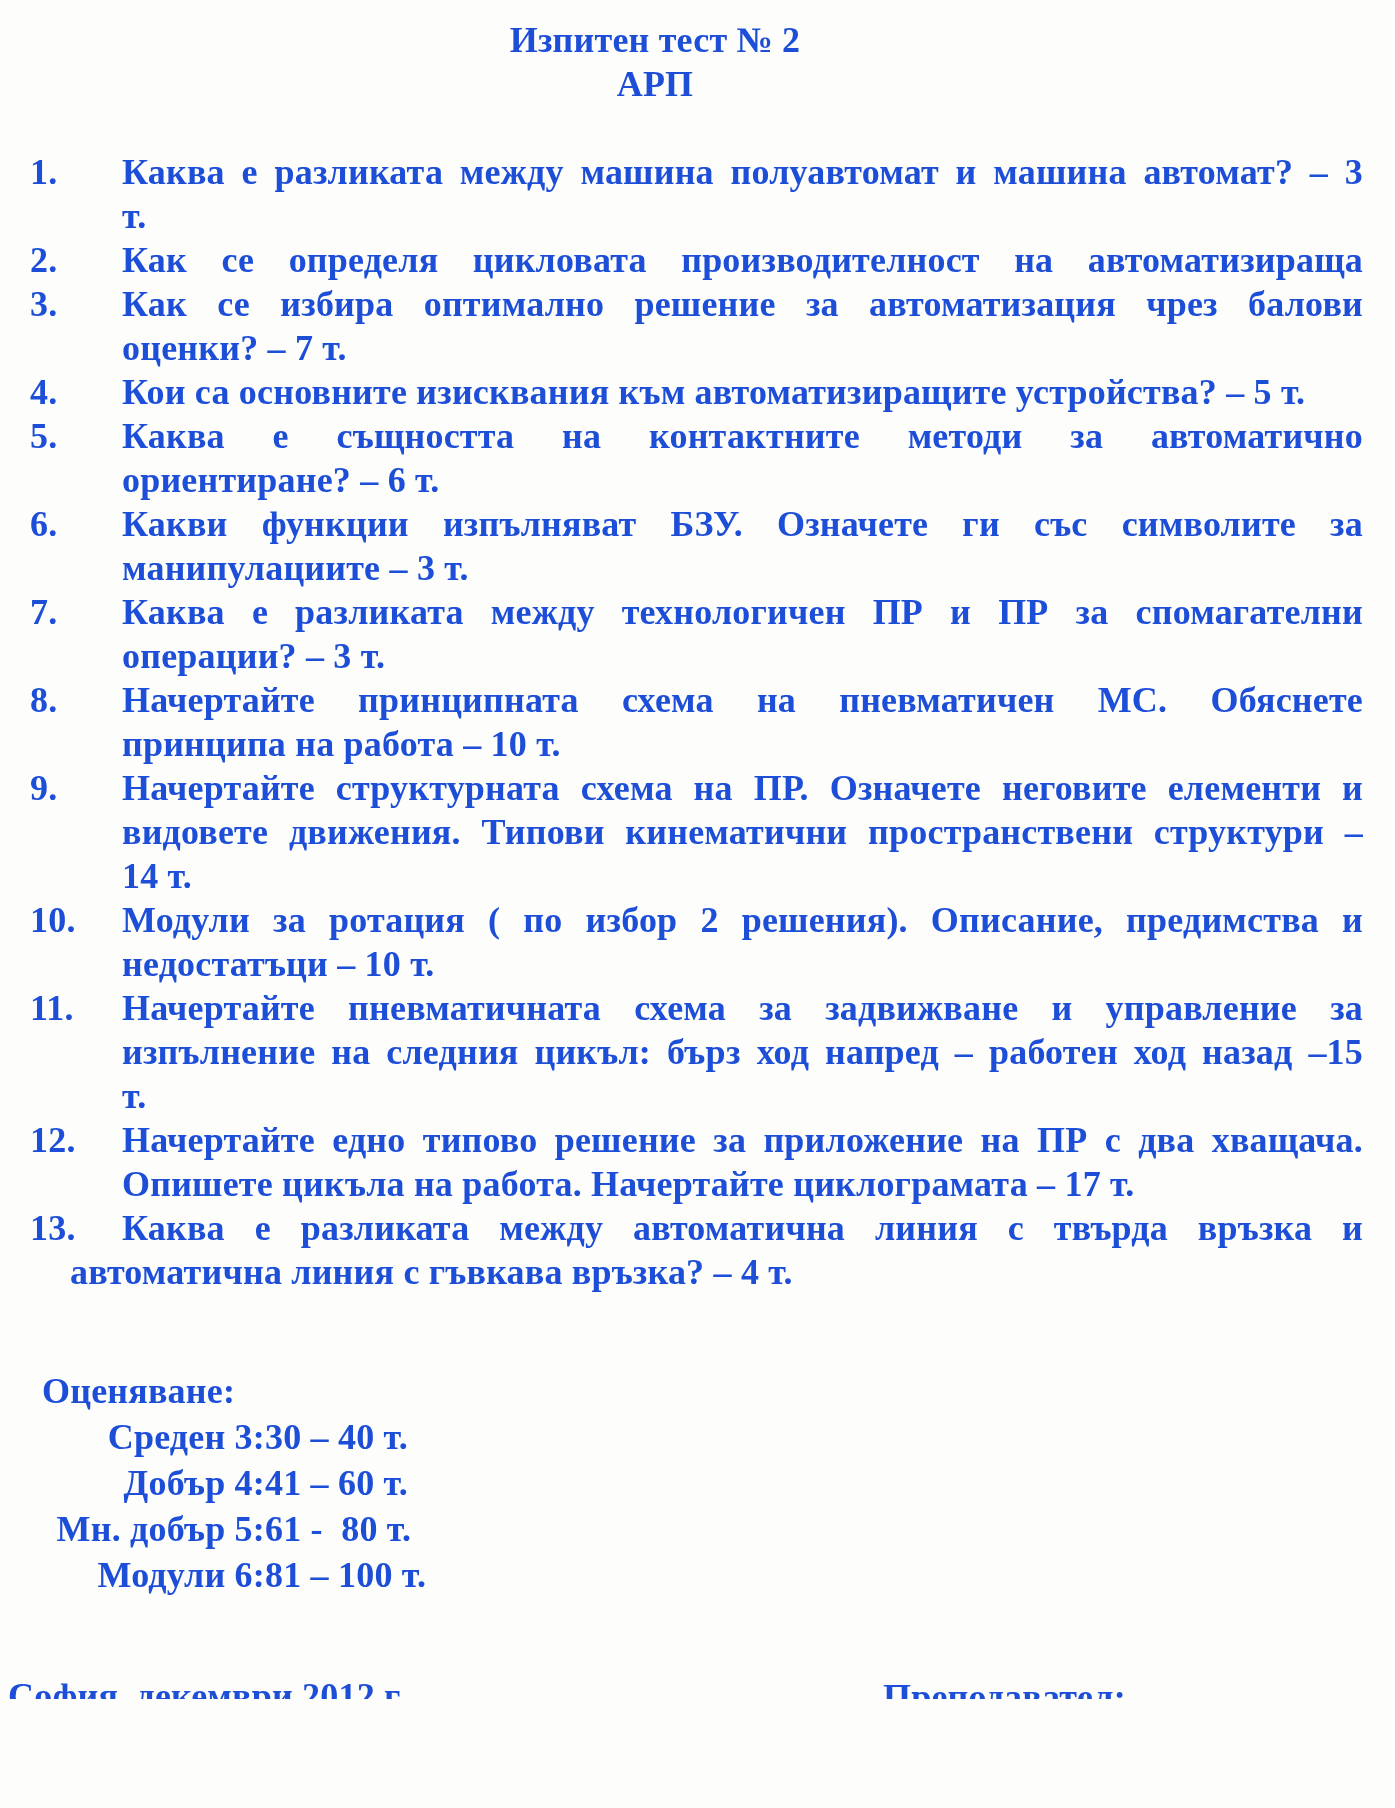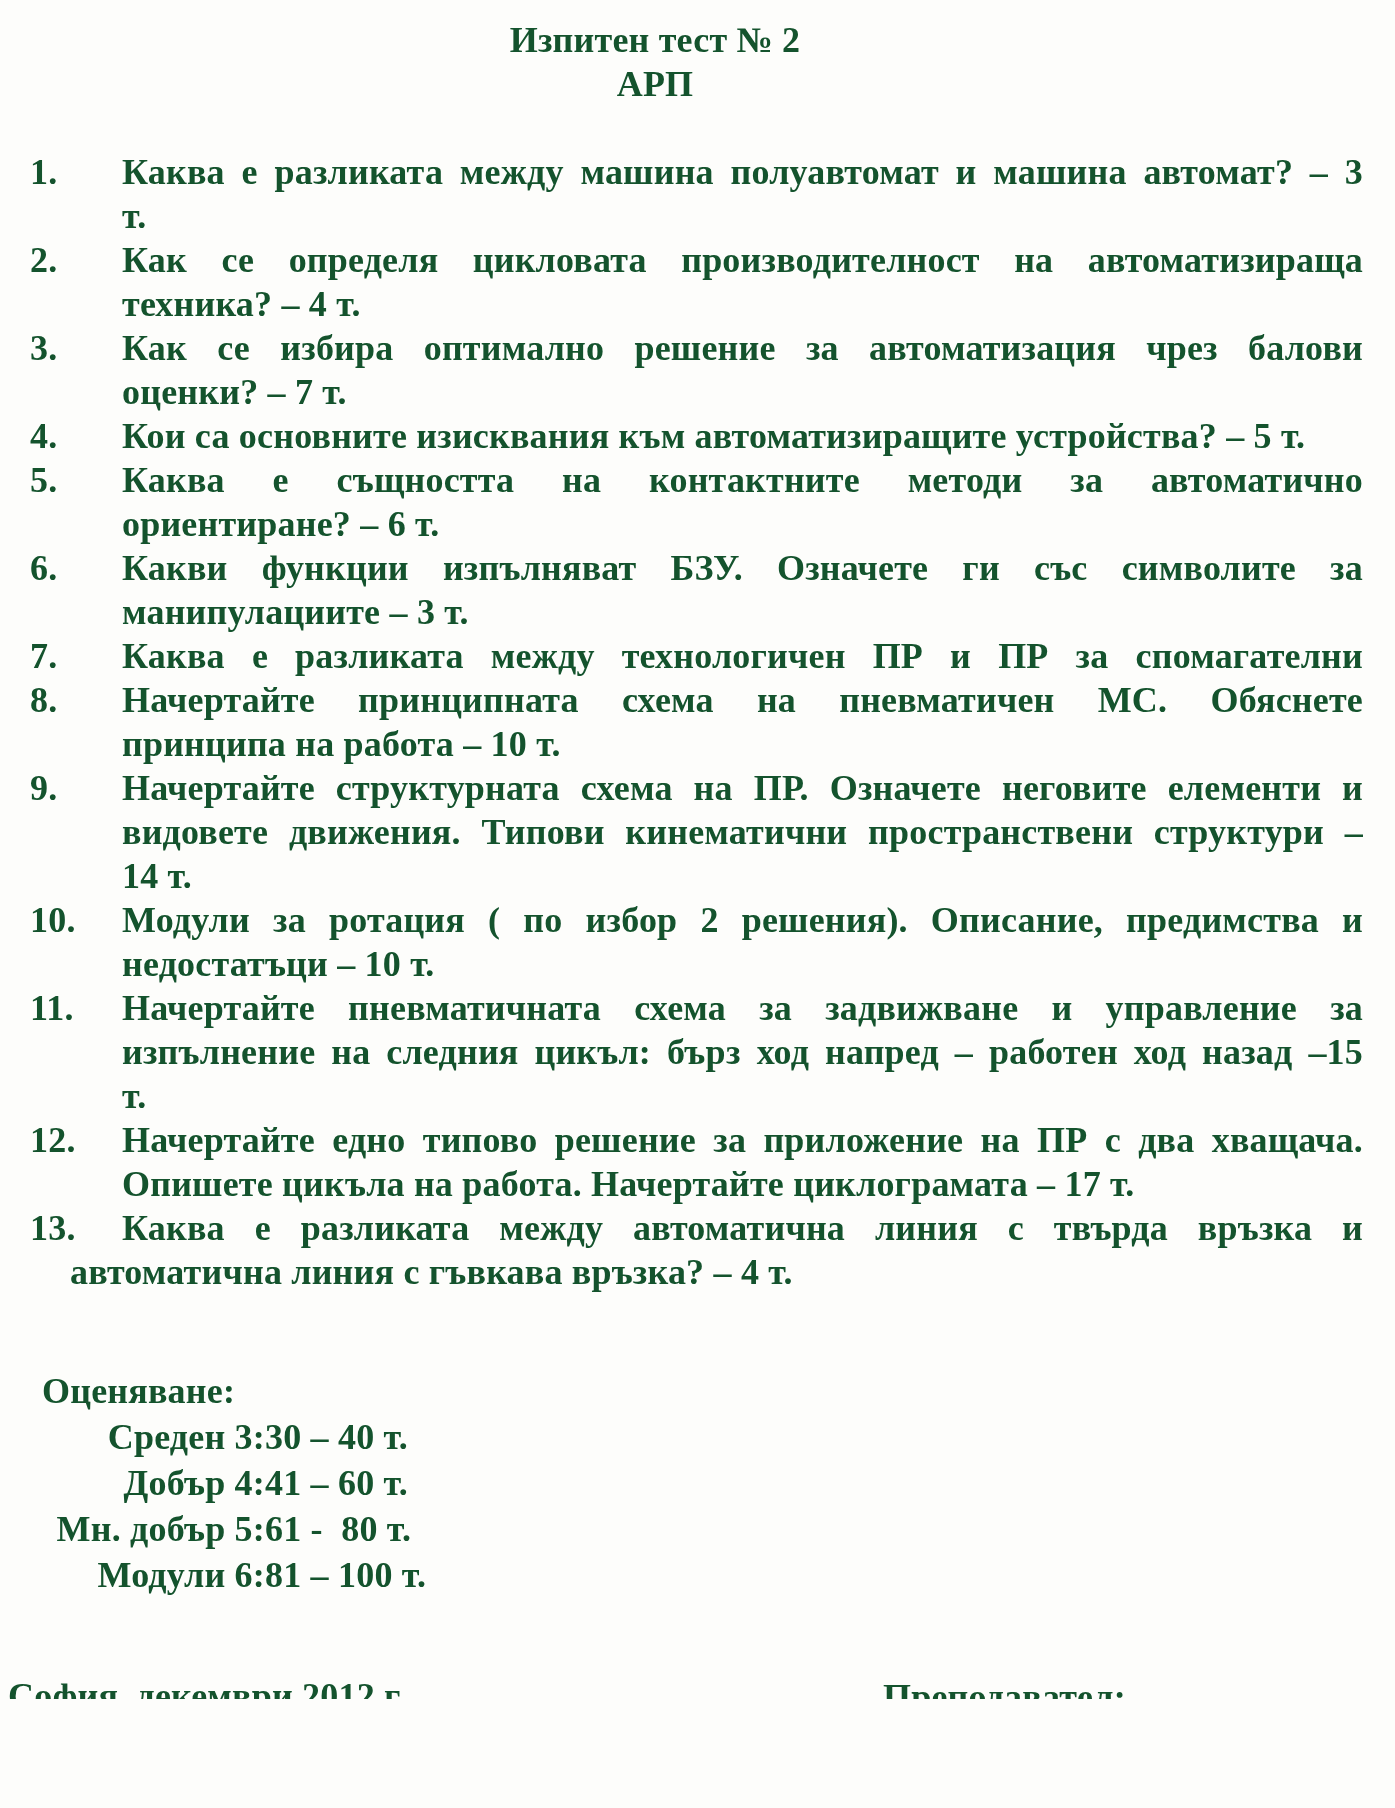--- a/index.html
+++ b/index.html
@@ -7,21 +7,21 @@
     padding: 0;
     background: #fdfdfb;
   }
   .page {
     position: relative;
     width: 1395px;
     height: 1699px;
     background: #fdfdfb;
     font-family: "Liberation Serif", "DejaVu Serif", serif;
     font-weight: bold;
-    color: #14532d;
+    color: #1d4ed8;
     letter-spacing: 0.2px;
     overflow: hidden;
   }
   
   .head {
     position: absolute;
     top: 18px;
     left: 0;
     width: 1310px;
     text-align: center;
@@ -118,21 +118,20 @@
         <span class="qnum">1.</span>
         <div>
           <div class="line fill">Каква е разликата между машина полуавтомат и машина автомат? – 3</div>
           <div class="line">т.</div>
         </div>
       </li>
       <li class="q">
         <span class="qnum">2.</span>
         <div>
           <div class="line fill">Как се определя цикловата производителност на автоматизираща</div>
-          <div class="line">техника? – 4 т.</div>
         </div>
       </li>
       <li class="q">
         <span class="qnum">3.</span>
         <div>
           <div class="line fill">Как се избира оптимално решение за автоматизация чрез балови</div>
           <div class="line">оценки? – 7 т.</div>
         </div>
       </li>
       <li class="q">
@@ -152,20 +151,21 @@
         <span class="qnum">6.</span>
         <div>
           <div class="line fill">Какви функции изпълняват БЗУ. Означете ги със символите за</div>
           <div class="line">манипулациите – 3 т.</div>
         </div>
       </li>
       <li class="q">
         <span class="qnum">7.</span>
         <div>
           <div class="line fill">Каква е разликата между технологичен ПР и ПР за спомагателни</div>
+          <div class="line">операции? – 3 т.</div>
         </div>
       </li>
       <li class="q">
         <span class="qnum">8.</span>
         <div>
           <div class="line fill">Начертайте принципната схема на пневматичен МС. Обяснете</div>
           <div class="line">принципа на работа – 10 т.</div>
         </div>
       </li>
       <li class="q">

